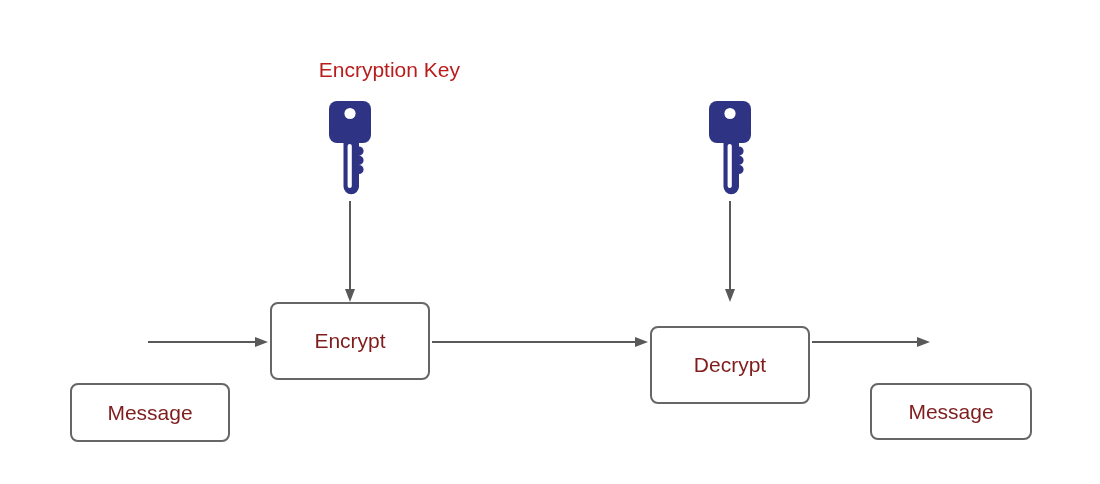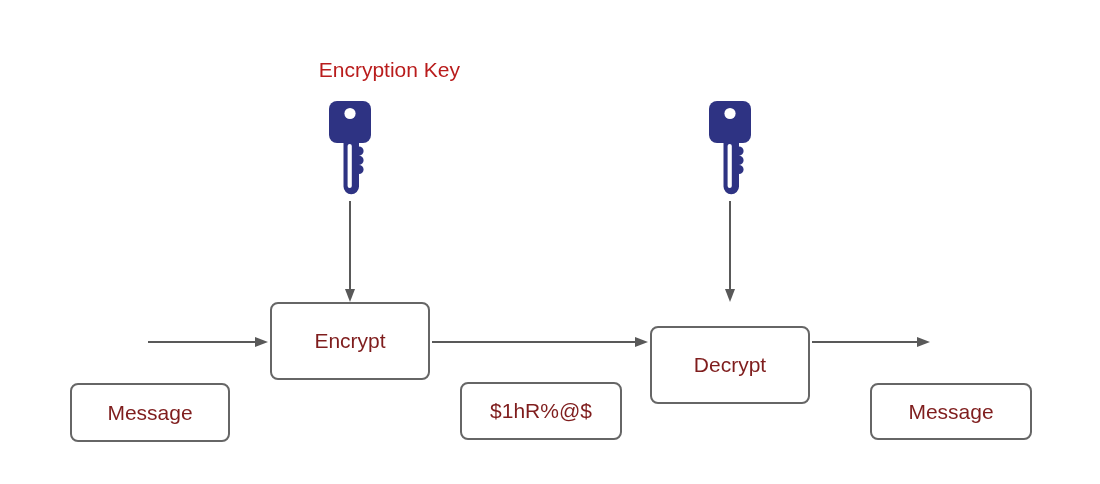--- a/index.html
+++ b/index.html
@@ -97,16 +97,15 @@
 
   <svg class="arrow" id="arrow-decrypt-out" width="118" height="12" viewBox="0 0 118 12">
     <line x1="0" y1="6" x2="106" y2="6" stroke="#595959" stroke-width="2"></line>
     <polygon points="105,1 105,11 118,6" fill="#595959"></polygon>
   </svg>
 
   <div class="node" id="box-encrypt">Encrypt</div>
   <div class="node" id="box-decrypt">Decrypt</div>
 
   <div class="node" id="box-message-in">Message</div>
-  <div class="node" id="box-ciphertext">$1hR%@$</div>
   <div class="node" id="box-message-out">Message</div>
 
 </div>
 
 </body></html>

